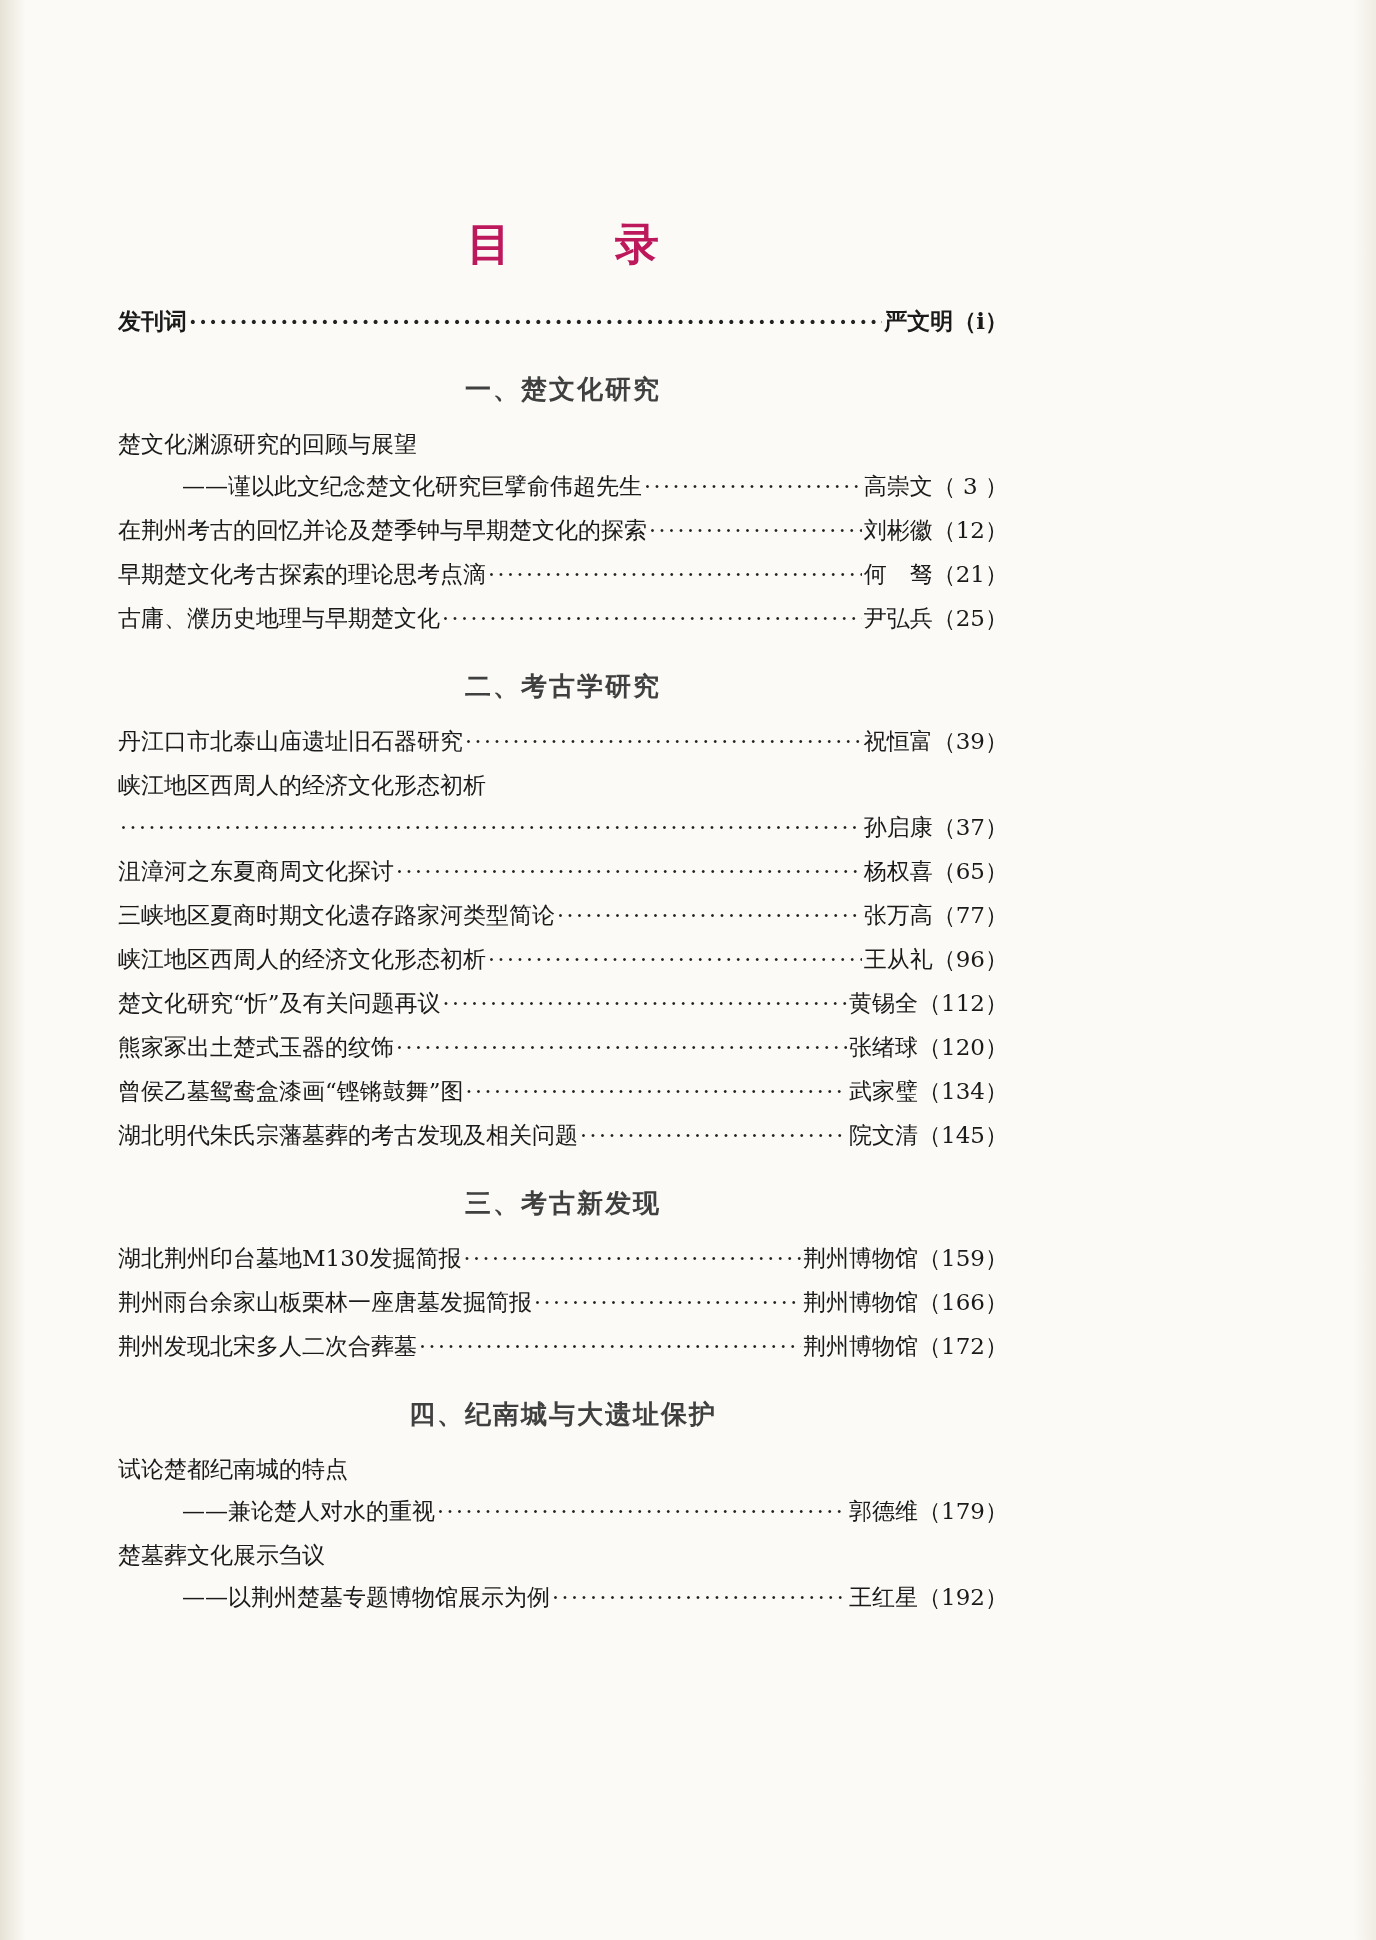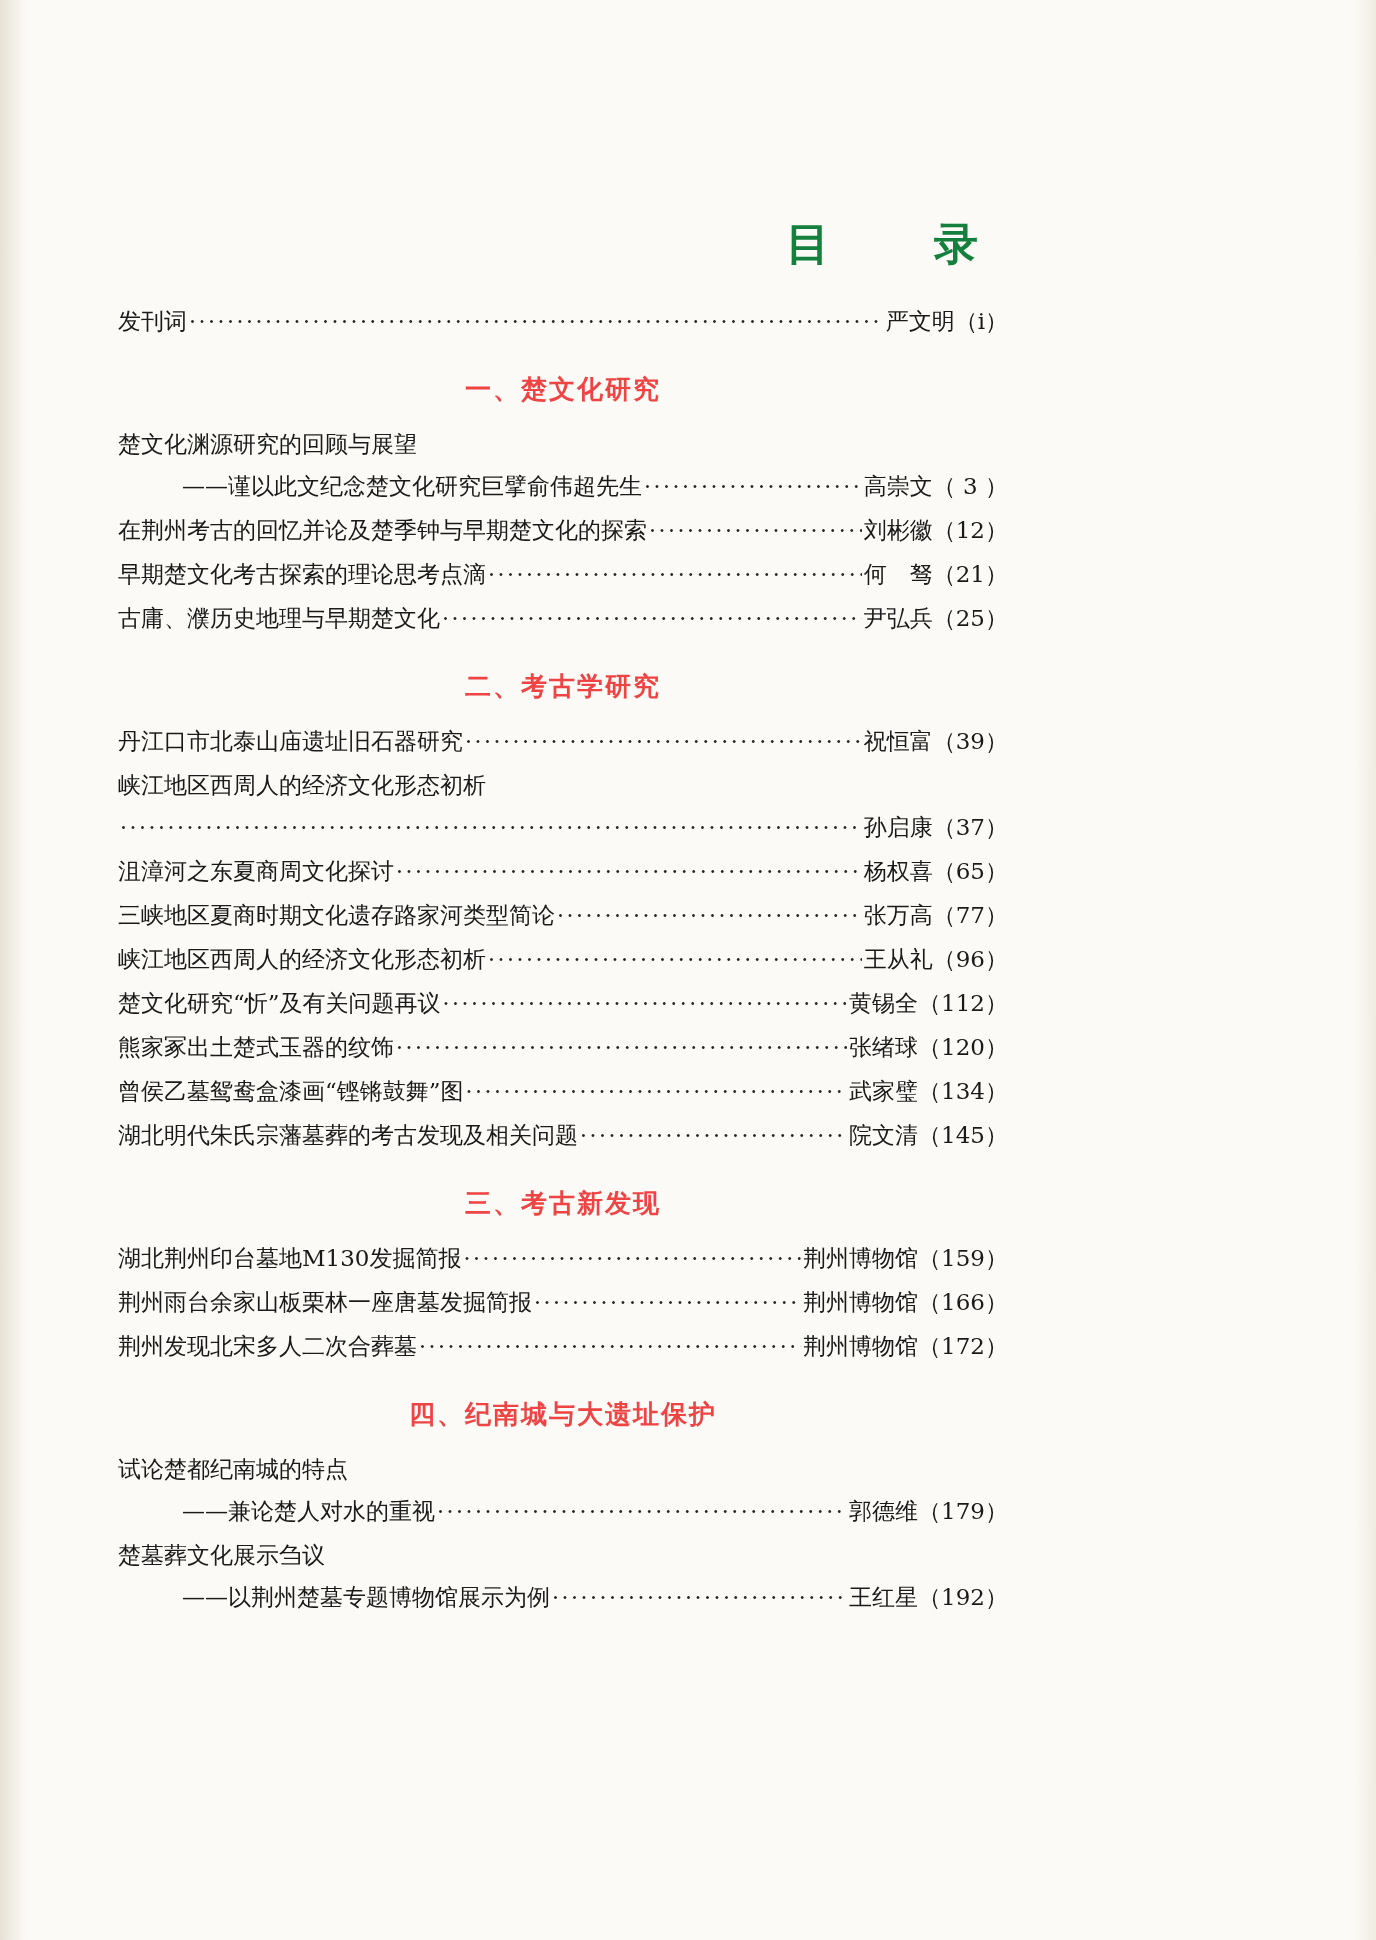--- a/index.html
+++ b/index.html
@@ -36,39 +36,39 @@
     width: 22px;
     background: linear-gradient(to left, #efece2, #fbfaf6);
   }
   #content {
     position: absolute;
     left: 118px;
     top: 0;
     width: 890px;
   }
   .doc-title {
-    text-align: right;
+    text-align: center;
     font-size: 44px;
     font-weight: 700;
     letter-spacing: 30px;
     padding-left: 30px;
     margin-top: 215px;
     margin-bottom: 0;
     font-family: "DejaVu Serif", "Liberation Serif", serif;
-    color: #15803d;
+    color: #be185d;
   }
   .section-head {
     text-align: center;
     font-size: 26px;
     font-weight: 700;
     letter-spacing: 2px;
-    color: #ef4444;
+    color: #404040;
     margin: 30px 0 16px 0;
   }
-  .toc-block { margin-top: 26px; }
+  .toc-block { margin-top: 26px; font-weight: bold; }
 
   .entry {
     display: block;
     margin: 0 0 2px 0;
   }
   .line {
     display: flex;
     align-items: flex-end;
     font-size: 23px;
     line-height: 42px;

